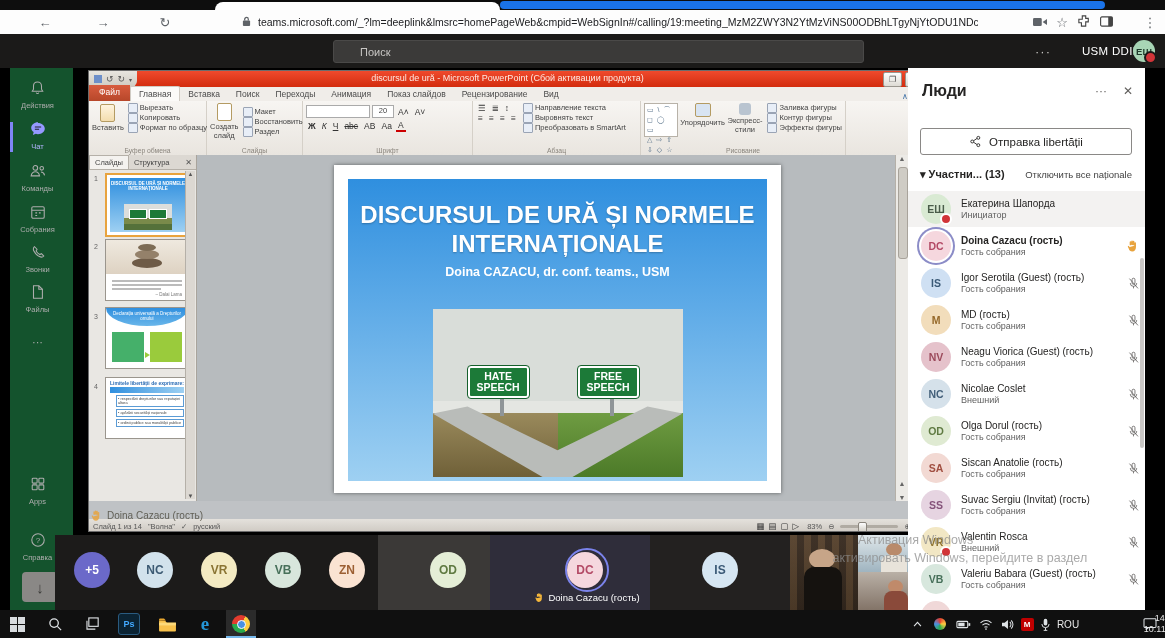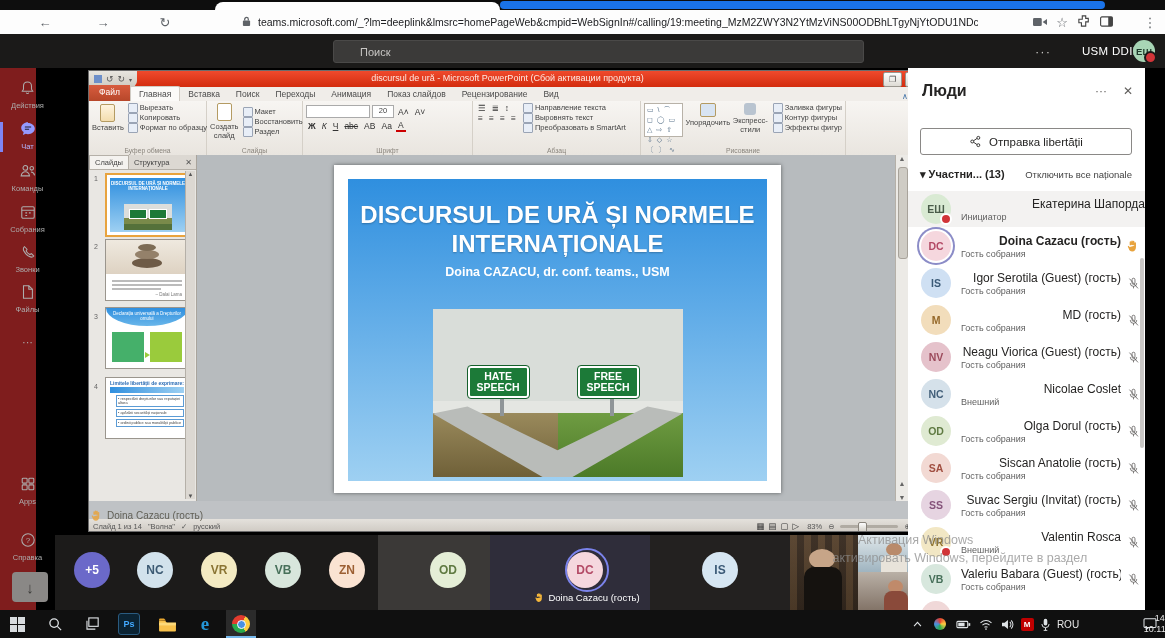--- a/index.html
+++ b/index.html
@@ -20,21 +20,21 @@
   .teamsbar{left:0;top:34px;width:1165px;height:34px;background:#1b1a19;}
   .tsearch{position:absolute;left:333px;top:6px;width:497px;height:21px;background:#3b3a39;border:1px solid #4a4948;
            border-radius:3px;color:#c8c6c4;font-size:11px;padding:0 6px 0 26px;font-family:"Liberation Sans",sans-serif;}
   .tsearch::placeholder{color:#c8c6c4;}
   .org{color:#fff;font-size:11.5px;letter-spacing:.3px;}
   .tavatar{width:22px;height:22px;border-radius:50%;background:#a8d5b5;color:#1e3a2a;font-size:9.5px;font-weight:bold;
            display:flex;align-items:center;justify-content:center;position:relative;}
   .tavatar .pdot{position:absolute;right:-2px;bottom:-2px;width:9px;height:9px;border-radius:50%;background:#d13438;border:2px solid #1b1a19;}
   .moredots{color:#c8c6c4;font-size:13px;letter-spacing:1px;}
   
-  .sidebar{left:0;top:68px;width:36px;height:542px;background:#7f1d1d;}
+  .sidebar{left:10px;top:68px;width:63px;height:542px;background:#14532d;}
   .sb-item{position:absolute;width:55px;text-align:center;color:#adadad;}
   .sb-item .lbl{font-size:7.5px;margin-top:1px;}
   .sb-item.active{color:#b3b6ff;}
   .sb-item.active:before{content:"";position:absolute;left:0;top:2px;height:30px;width:3px;background:#7f85f5;}
   .dl-btn{position:absolute;left:12px;top:504px;width:36px;height:30px;background:#8a8886;border-radius:4px;
           display:flex;align-items:center;justify-content:center;color:#3c3b39;font-size:15px;}
   
   .ppt{left:88px;top:70px;width:837px;height:462px;background:#bfc2c5;overflow:hidden;border:1px solid #6c6c6c;box-sizing:border-box;}
   .ppt-title{position:absolute;left:0;top:0;width:837px;height:16px;background:linear-gradient(#ef4a2d,#d32c0e);}
   .qat{position:absolute;left:0;top:0;height:16px;background:linear-gradient(#e8e5df,#cfcbc2);border-radius:0 0 6px 0;
@@ -112,21 +112,21 @@
   .sect{position:absolute;left:12px;top:100px;width:212px;display:flex;justify-content:space-between;align-items:center;}
   .sect .a{font-size:11px;font-weight:bold;color:#252423;}
   .sect .b{font-size:9.5px;color:#424242;}
   .prow{position:absolute;left:0;width:237px;height:36px;display:flex;align-items:center;padding-left:13px;box-sizing:border-box;}
   .prow.hl{background:#f3f2f1;}
   .pav{width:30px;height:30px;border-radius:50%;display:flex;align-items:center;justify-content:center;
        font-size:10.5px;font-weight:bold;position:relative;flex:0 0 30px;}
   .pav .pdot{position:absolute;right:-1px;bottom:-1px;width:8px;height:8px;border-radius:50%;background:#d13438;border:2px solid #fff;}
   .pav.ring{box-shadow:0 0 0 2px #fff,0 0 0 4px #8b8cc7;}
   .pmeta{margin-left:10px;flex:1;min-width:0;}
-  .pname{font-size:12px;color:#252423;white-space:nowrap;overflow:hidden;text-align:right;}
+  .pname{font-size:10px;color:#252423;white-space:nowrap;overflow:hidden;}
   .pname.b{font-weight:bold;}
   .prole{font-size:9px;color:#616161;margin-top:1px;}
   .pic{width:24px;flex:0 0 24px;display:flex;justify-content:center;}
   .pscroll{position:absolute;right:1px;top:190px;width:4px;height:190px;background:#c8c6c4;border-radius:2px;}
   
   .wmark{left:830px;top:530px;width:335px;height:42px;overflow:hidden;pointer-events:none;z-index:6;}
   .wmark div{position:absolute;color:rgba(140,140,140,.75);font-size:12.5px;white-space:nowrap;}
   
   .taskbar{left:0;top:610px;width:1165px;height:28px;background:#101010;z-index:8;}
   .tb-ic{position:absolute;top:0;height:28px;display:flex;align-items:center;justify-content:center;width:30px;color:#dfe3e6;}
@@ -404,21 +404,21 @@
             <div class="mini">
                 <span class="ic"></span>
                 <span>Заливка фигуры</span>
               </div>
             <div class="mini">
                 <span class="ic"></span>
                 <span>Контур фигуры</span>
               </div>
             <div class="mini">
                 <span class="ic"></span>
-                <span>Эффекты фигур</span>
+                <span>Эффекты фигуры</span>
               </div>
           </div>
         </div>
         <div class="glabel">Рисование</div>
       </div>
     </div>
 
     <div class="doc">
       <div class="lpanel">
         <div class="ltabs">

